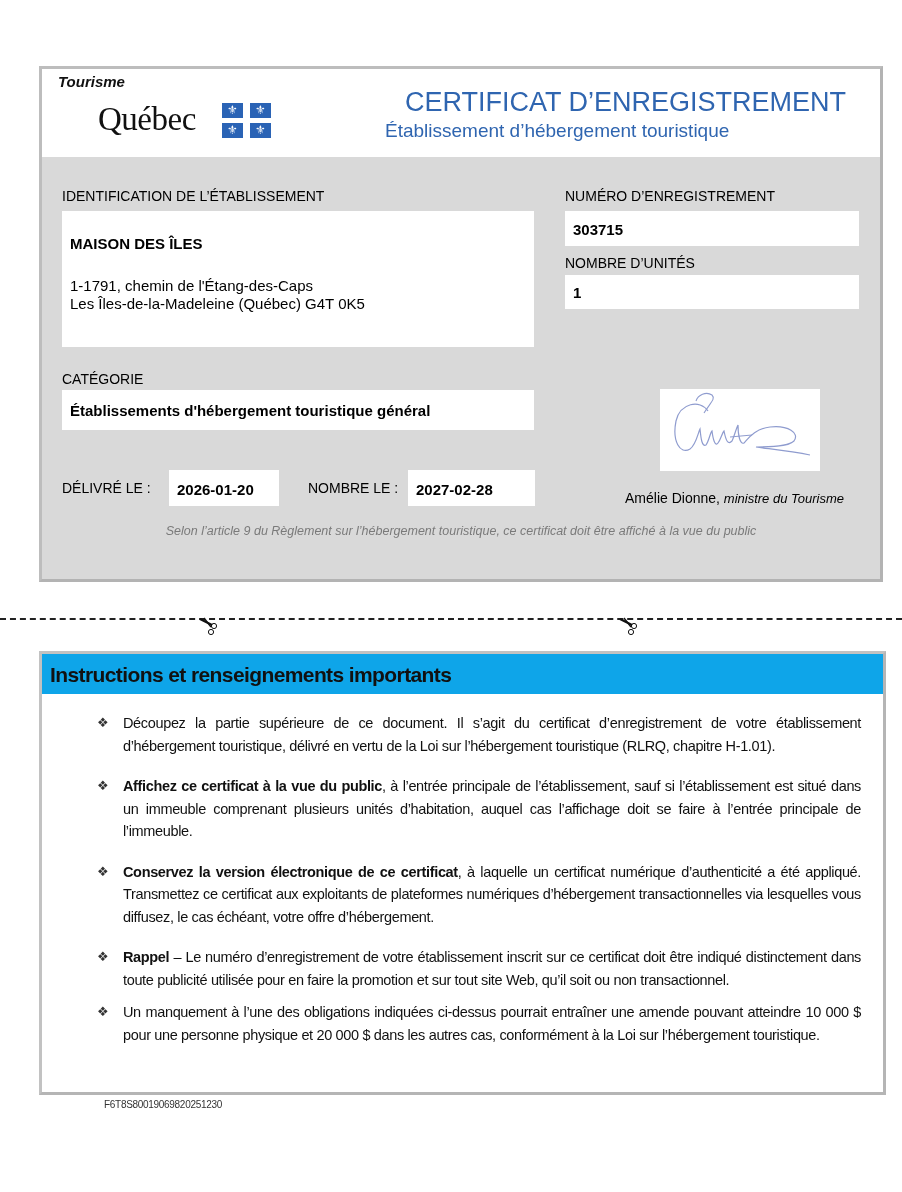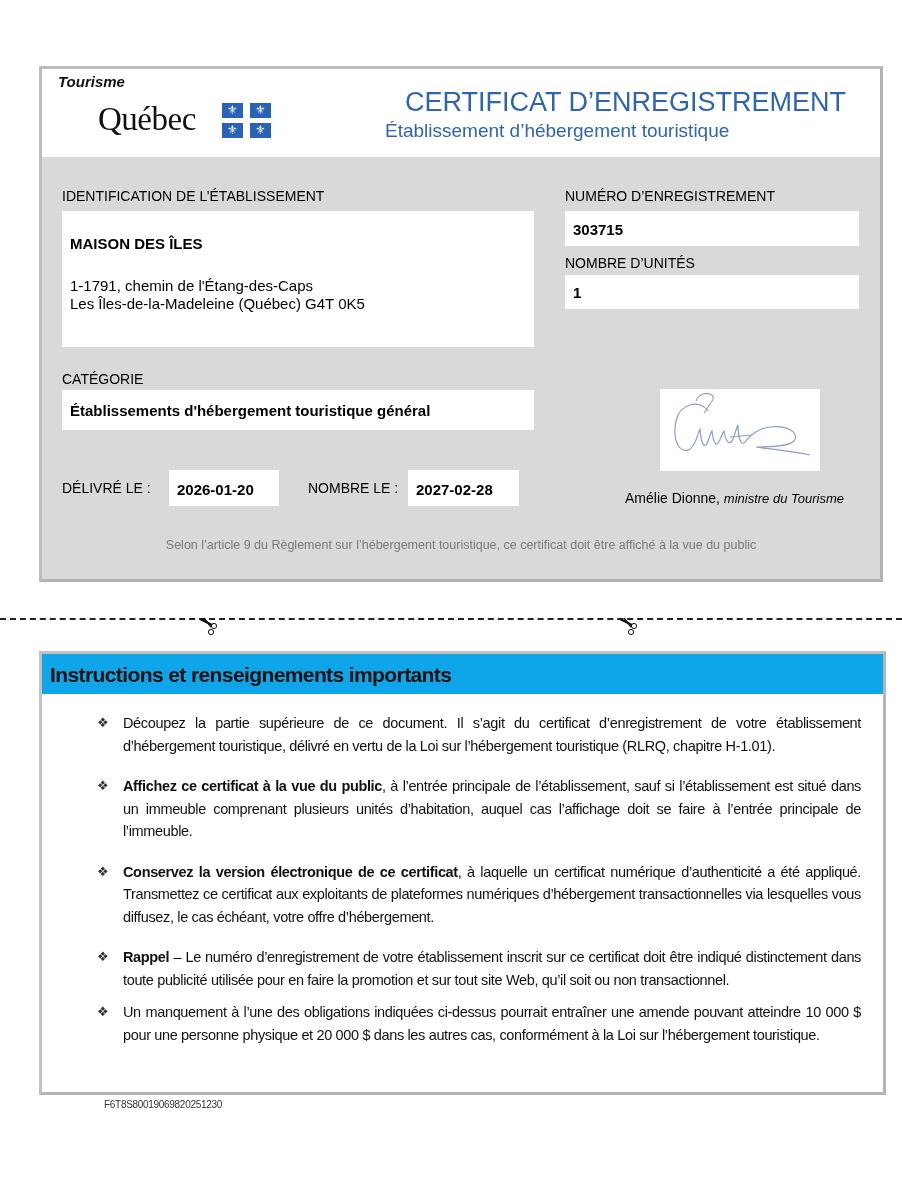--- a/index.html
+++ b/index.html
@@ -41,27 +41,27 @@
     .ident-box { left: 20px; top: 142px; width: 472px; height: 136px; }
     .ident-name { left: 8px; top: 24px; }
     .ident-addr { position: absolute; left: 8px; top: 66px; font-size: 15px; line-height: 18px; color: #000; white-space: nowrap; }
 
     .reg-box { left: 523px; top: 142px; width: 294px; height: 35px; }
     .units-box { left: 523px; top: 206px; width: 294px; height: 34px; }
     .cat-box { left: 20px; top: 321px; width: 472px; height: 40px; }
     .sig-box { left: 618px; top: 320px; width: 160px; height: 82px; }
 
     .date1-box { left: 127px; top: 401px; width: 110px; height: 36px; }
-    .date2-box { left: 366px; top: 401px; width: 111px; height: 36px; }
+    .date2-box { left: 366px; top: 401px; width: 127px; height: 36px; }
 
     .minister { position: absolute; left: 583px; top: 421px; font-size: 14px; white-space: nowrap; }
     .minister i { font-size: 13px; }
 
     .cert-footer {
-      position: absolute; left: 0; right: 0; top: 469px; text-align: center; font-size: 12.5px; color: #7a7a7a;
+      position: absolute; left: 0; right: 0; top: 455px; text-align: center; font-size: 12.5px; font-style: italic; color: #7a7a7a;
     }
     .cert-footer span { white-space: nowrap; }
 
     
     .cutline {
       position: absolute; left: 0; top: 618px; width: 902px; height: 0; border-top: 2px dashed #222;
     }
     .scissors { position: absolute; top: 615px; width: 22px; height: 22px; }
 
     

